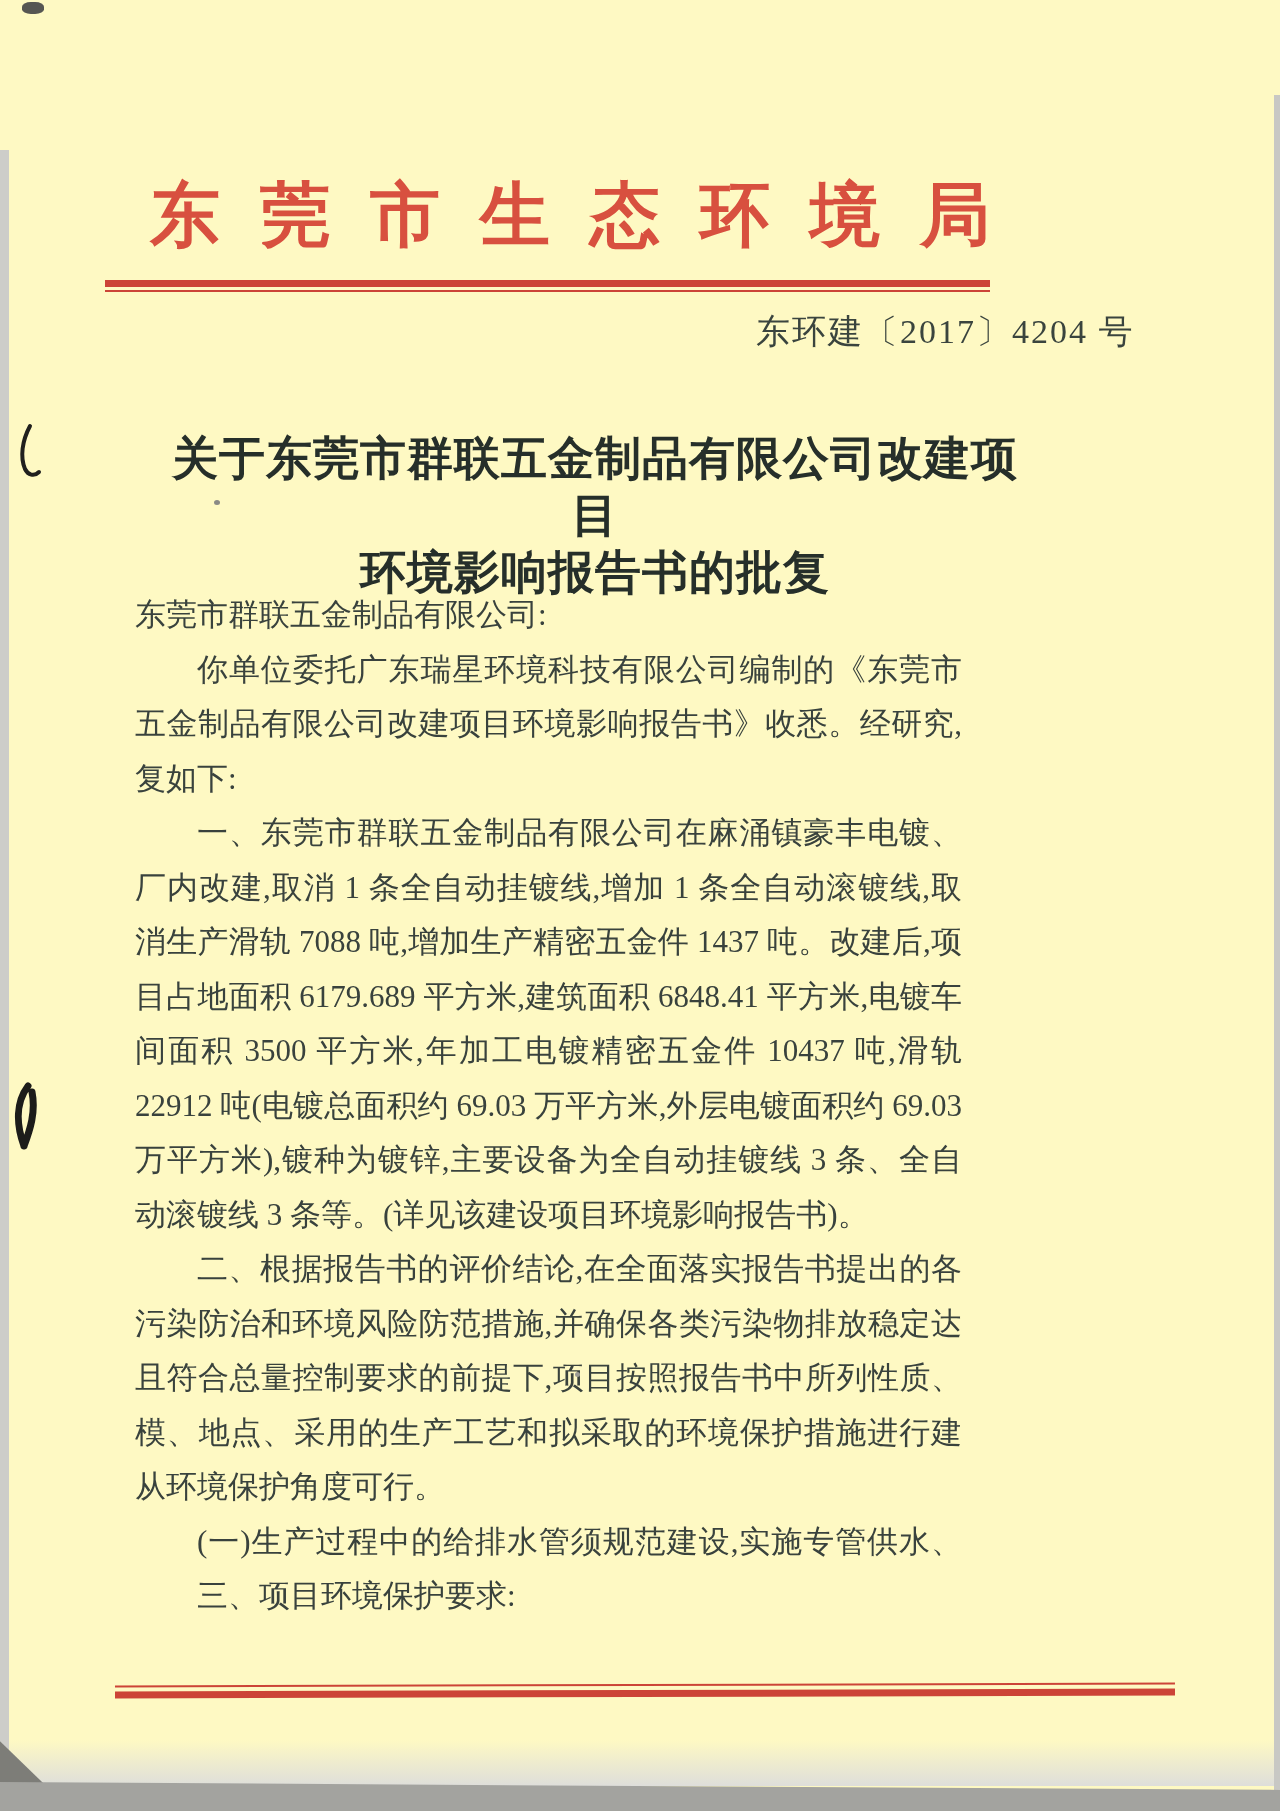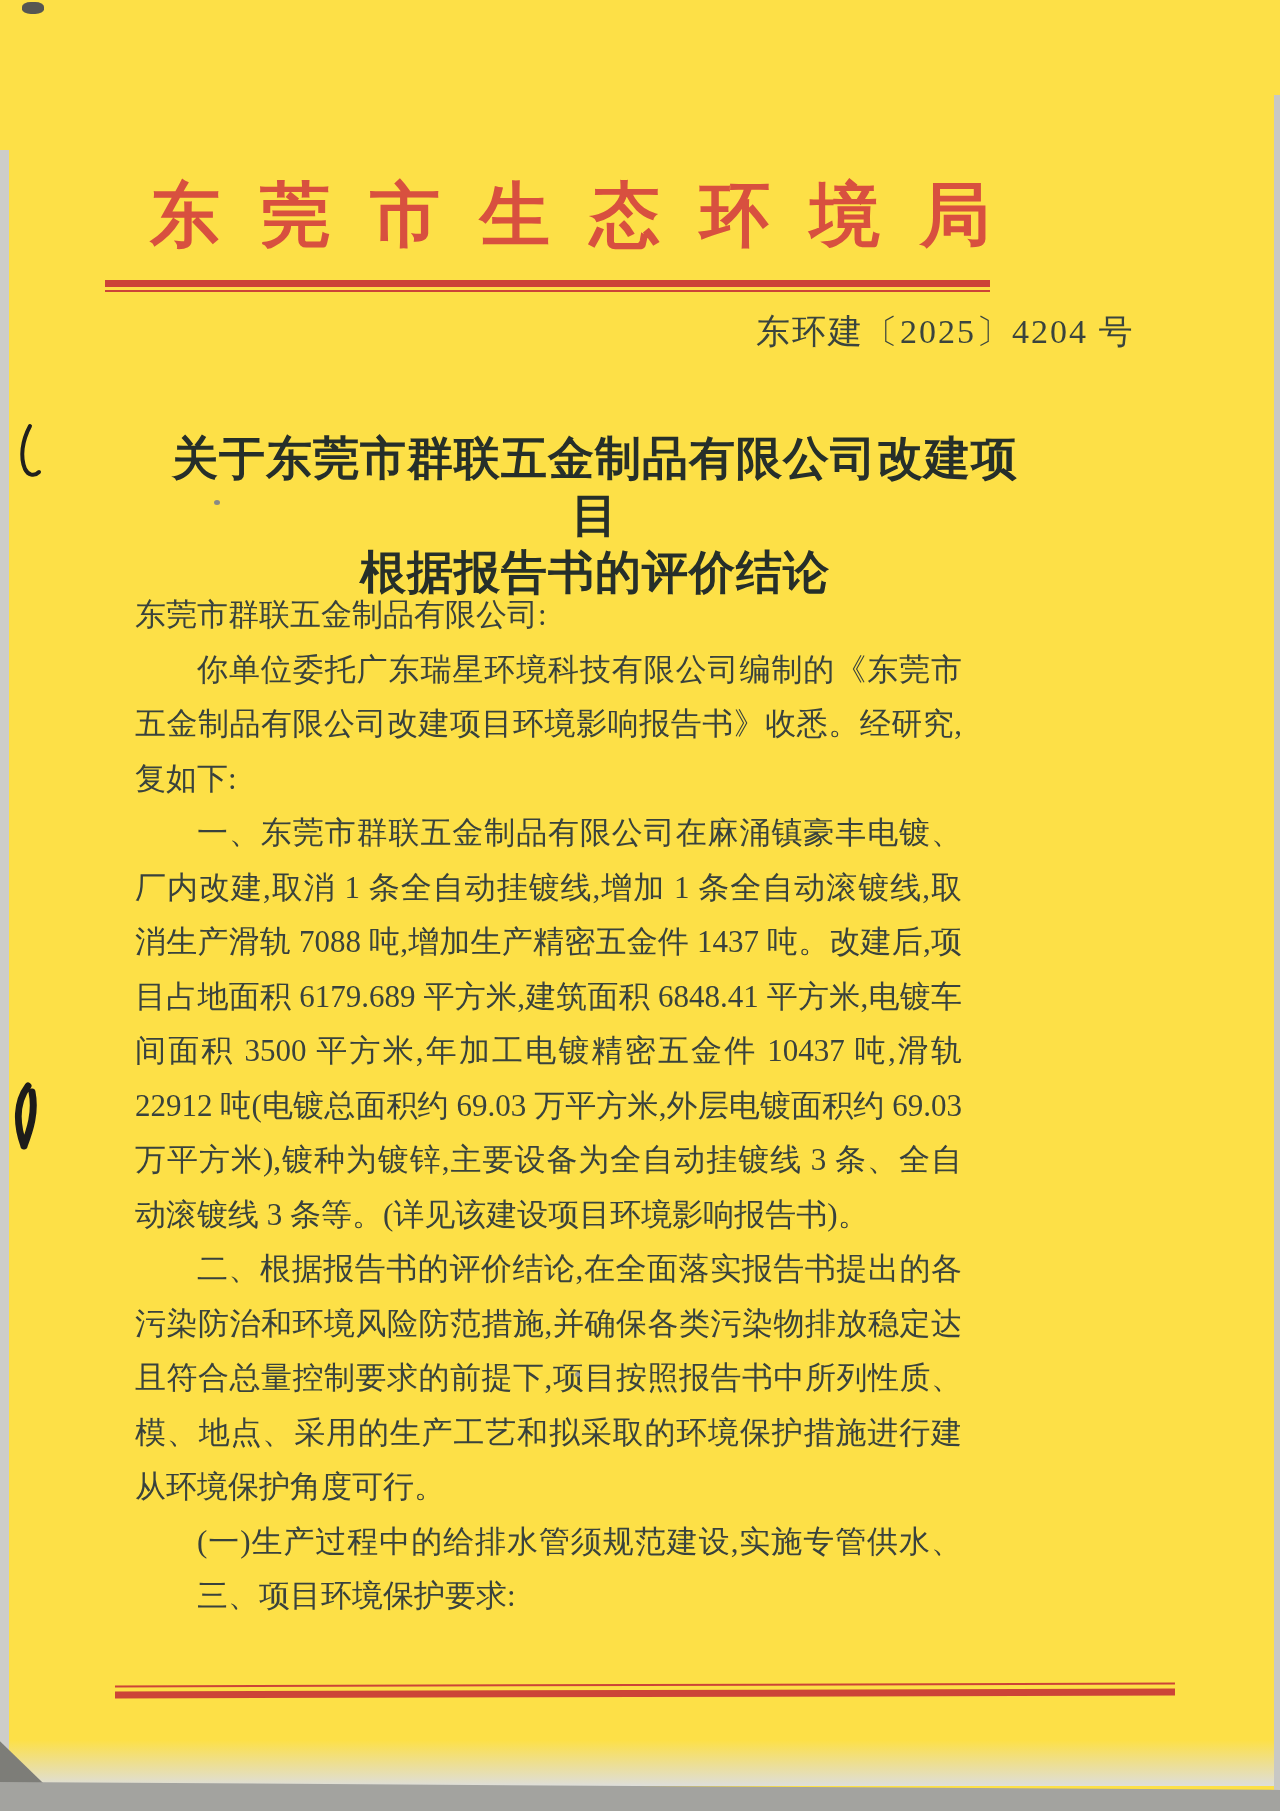--- a/index.html
+++ b/index.html
@@ -3,21 +3,21 @@
 <meta charset="utf-8">
 <style>
   html,body{margin:0;padding:0;}
   body{
     width:1280px;height:1811px;position:relative;overflow:hidden;
     background:#b9b9b5;
     font-family:"Liberation Serif","DejaVu Serif",serif;
   }
   .paper{
     position:absolute;left:0;top:0;width:1280px;height:1811px;
-    background:#fde047;
+    background:#fef9c3;
   }
   
   .edge-left{position:absolute;left:0;top:150px;width:9px;height:1661px;background:#cdcdc9;}
   .edge-right{position:absolute;left:1274px;top:95px;width:6px;height:1716px;background:#c8c8c4;}
   .edge-bottom{position:absolute;left:-10px;top:1786px;width:1310px;height:40px;background:#a3a39f;transform:rotate(0.35deg);}
   .corner-bl{position:absolute;left:0;top:1726px;width:72px;height:85px;background:#7d7d78;clip-path:polygon(0 18%,100% 100%,0 100%);}
   .mark-tl{position:absolute;left:22px;top:2px;width:22px;height:12px;background:#565652;border-radius:40%;}
   .bottom-shade{position:absolute;left:0;top:1740px;width:1280px;height:46px;background:linear-gradient(#fcfcfa00,#dededa);}
   .speck1{position:absolute;left:214px;top:500px;width:6px;height:5px;background:#8a8a85;border-radius:50%;}
   .speck2{position:absolute;left:575px;top:1372px;width:5px;height:5px;background:#9a9a94;border-radius:50%;}
@@ -72,25 +72,25 @@
 <div class="paper">
 
   <div class="agency">东莞市生态环境局</div>
 
   <div class="head-rule">
     <div class="thick"></div>
     <div class="gap"></div>
     <div class="thin"></div>
   </div>
 
-  <div class="doc-number">东环建〔2025〕4204 号</div>
+  <div class="doc-number">东环建〔2017〕4204 号</div>
 
   <div class="title">
     <div>关于东莞市群联五金制品有限公司改建项目</div>
-    <div>根据报告书的评价结论</div>
+    <div>环境影响报告书的批复</div>
   </div>
 
   <div class="body-block">
       <div class="body-line">东莞市群联五金制品有限公司:</div>
       <div class="body-line fill indent">你单位委托广东瑞星环境科技有限公司编制的《东莞市群联</div>
       <div class="body-line fill">五金制品有限公司改建项目环境影响报告书》收悉。经研究,批</div>
       <div class="body-line">复如下:</div>
       <div class="body-line fill indent">一、东莞市群联五金制品有限公司在麻涌镇豪丰电镀、印染</div>
       <div class="body-line fill">厂内改建,取消 1 条全自动挂镀线,增加 1 条全自动滚镀线,取</div>
       <div class="body-line fill">消生产滑轨 7088 吨,增加生产精密五金件 1437 吨。改建后,项</div>

